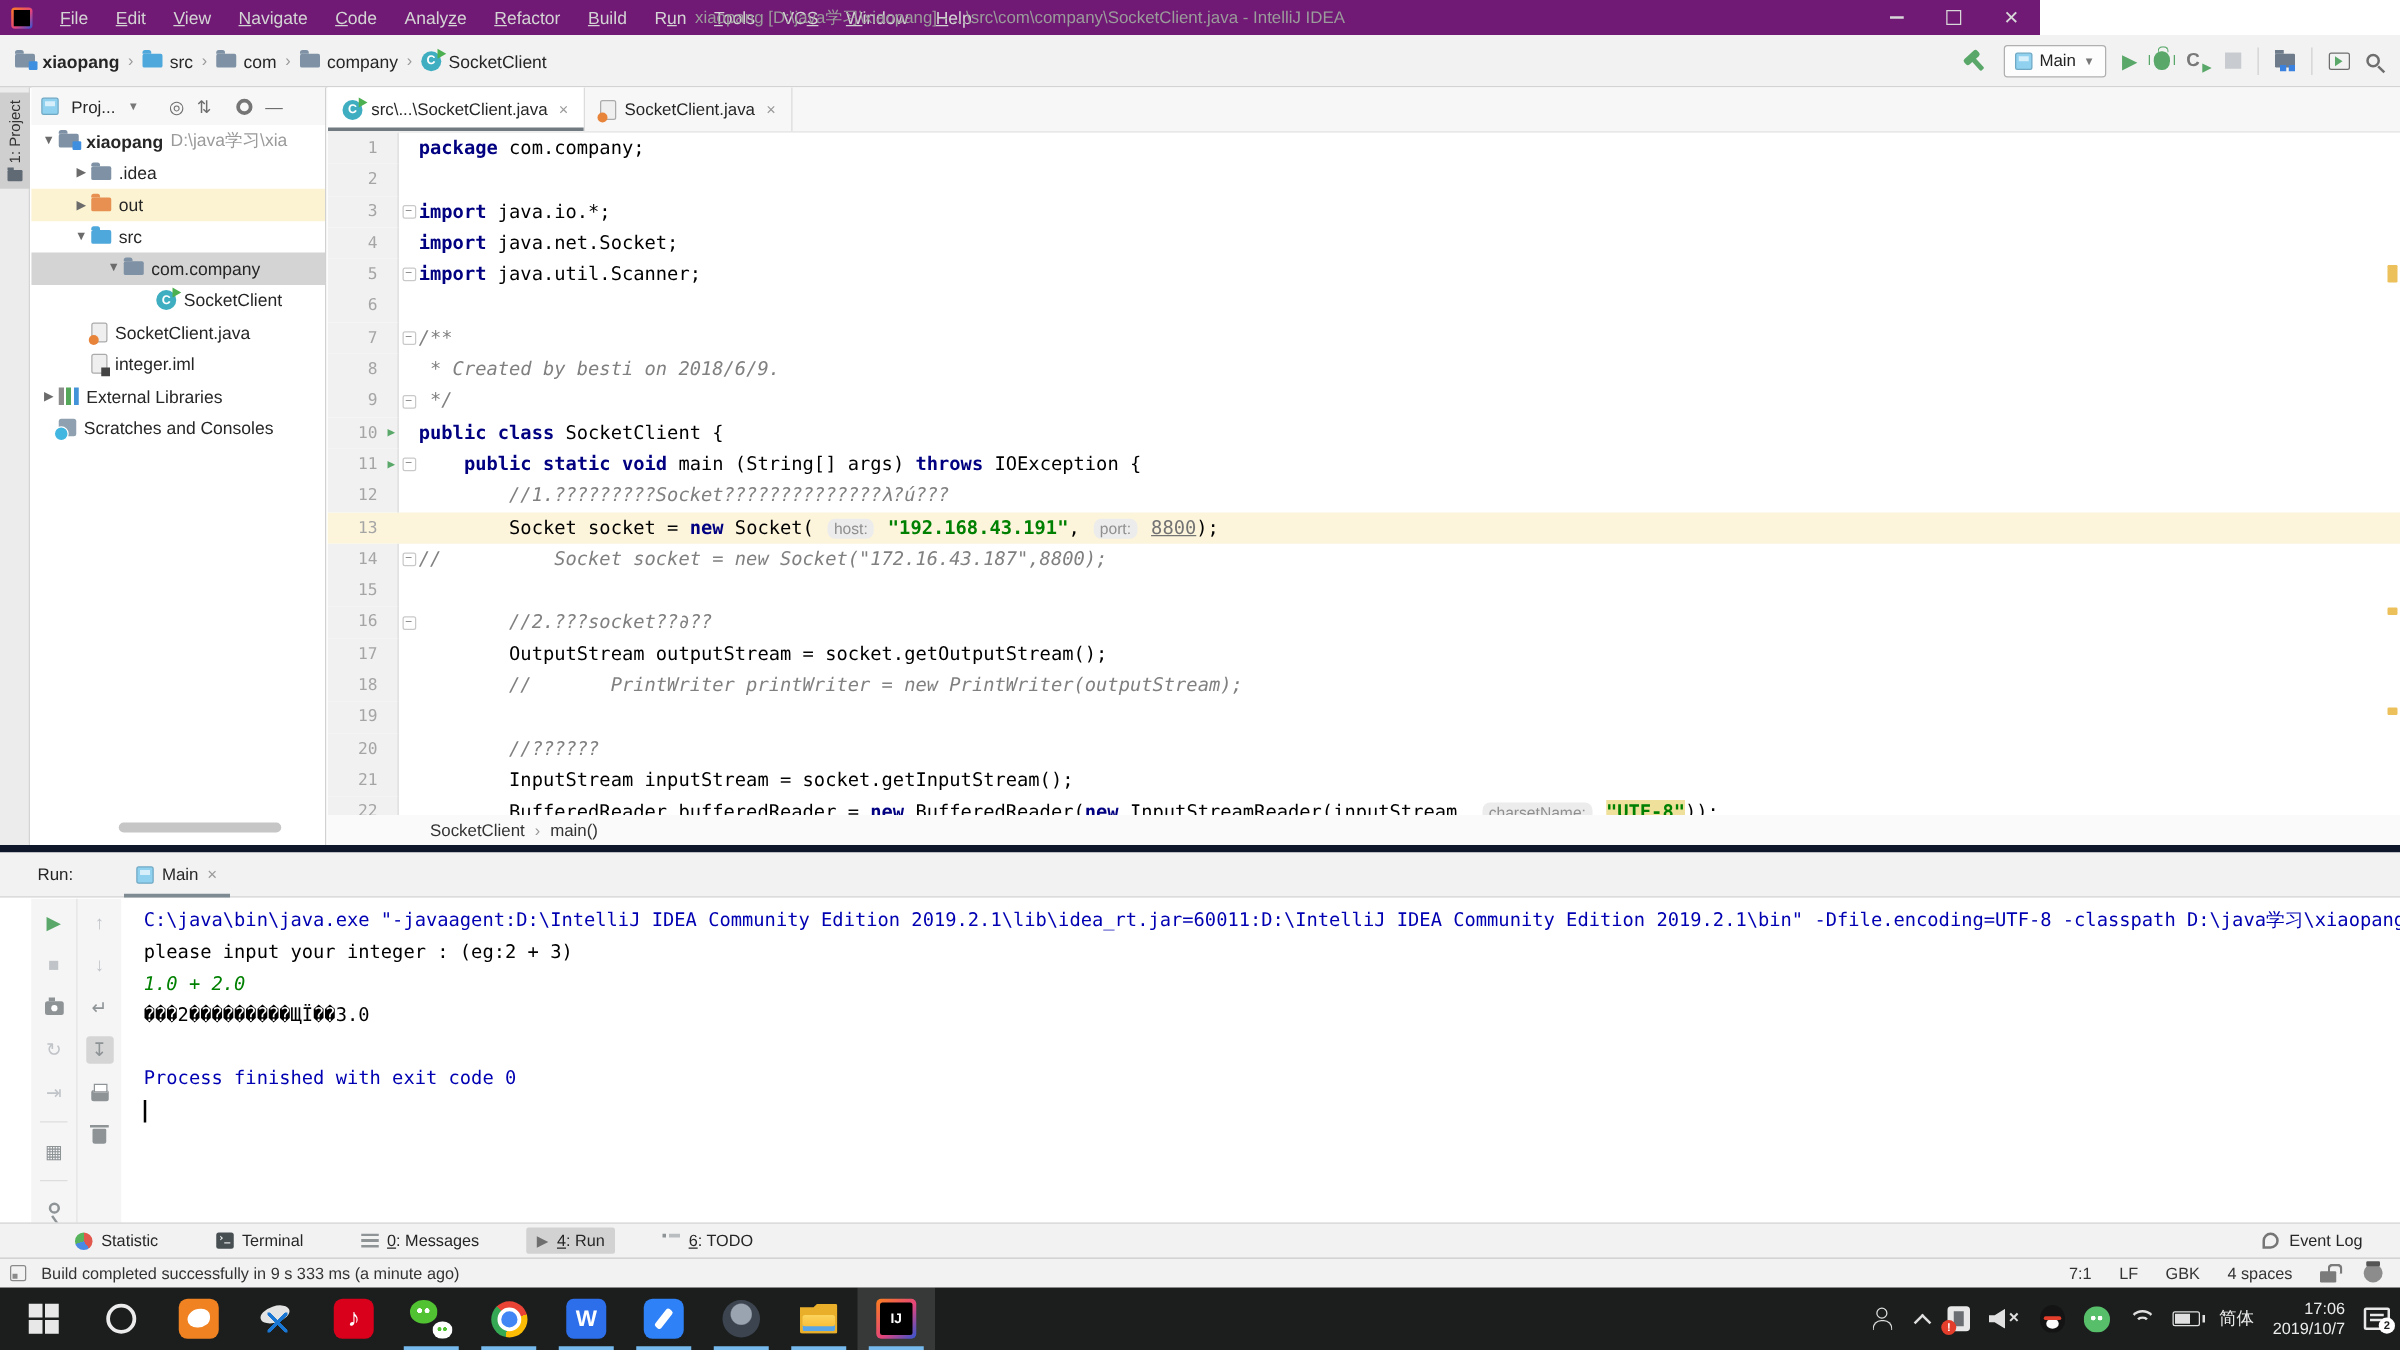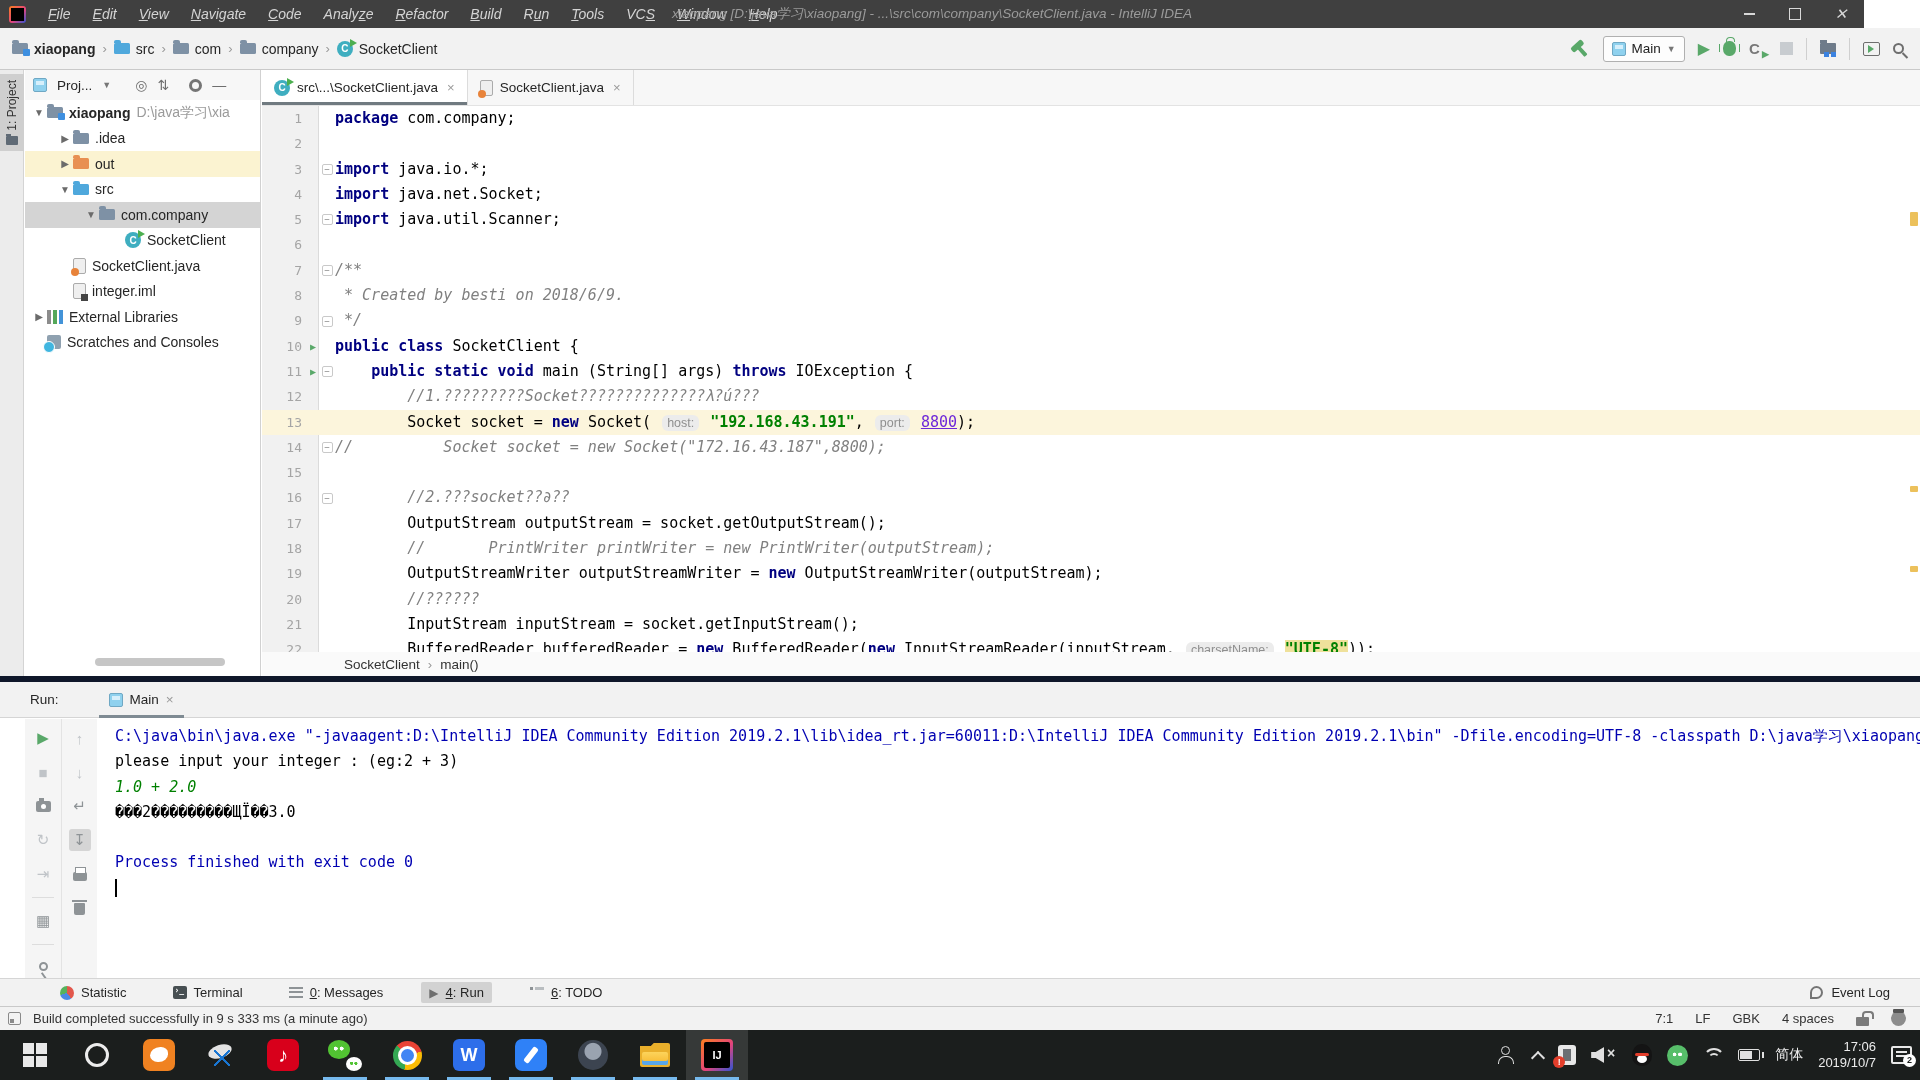--- a/index.html
+++ b/index.html
@@ -1,20 +1,20 @@
 <!DOCTYPE html>
 <html><head>
 <meta charset="utf-8">
 <style>
   * { margin:0; padding:0; box-sizing:border-box; }
   html,body { width:1920px; height:1080px; overflow:hidden; font-family:"Liberation Sans",sans-serif; background:#fff; }
   u { text-decoration:underline; }
 
   
-  #titlebar { position:absolute; left:0; top:0; width:1864px; height:28px; background:#404040; display:flex; align-items:center; color:#d4d4d4;font-style:italic; }
+  #titlebar { position:absolute; left:0; top:0; width:1632px; height:28px; background:#701a75; display:flex; align-items:center; color:#d4d4d4; }
   .tb-logo { width:17px; height:17px; margin:0 12px 0 9px; background:linear-gradient(135deg,#FC801D,#E4447B 55%,#2E55D4); border-radius:3px; position:relative; }
   .tb-logo::before { content:""; position:absolute; inset:2px; background:#000; }
   #menu-items { display:flex; gap:2px; }
   .menu-item { padding:4px 10px; font-size:14px; cursor:default; }
   #win-title { position:absolute; left:50%; transform:translateX(-50%); font-size:13.5px; color:#9b9b9b; white-space:nowrap; }
   #win-controls { position:absolute; right:0; top:0; height:28px; display:flex; }
   .wc { width:46px; height:28px; display:flex; align-items:center; justify-content:center; }
   .wc-min::before { content:""; width:11px; height:1.5px; background:#d8d8d8; }
   .wc-max::before { content:""; width:10px; height:10px; border:1.2px solid #d8d8d8; }
   .wc-close { color:#d8d8d8; font-size:15px; }
@@ -101,21 +101,21 @@
   .line { display:flex; height:25.3px; align-items:center; }
   .line .g { width:57px; flex:none; height:100%; background:#F1F1F1; border-right:1px solid #DBDBDB; position:relative; font:13px/25.3px "DejaVu Sans Mono",monospace; color:#A5A5A5; text-align:right; padding-right:16px; }
   .line.hl { background:#FCF5DC; }
   .line.hl .g { background:transparent; border-right-color:transparent; }
   .line .g .runmark { position:absolute; right:2px; top:0; color:#59A869; font-size:10px; }
   .line .foldslot { width:16px; flex:none; display:flex; align-items:center; justify-content:center; }
   .foldbox { width:11px; height:11px; border:1px solid #C9C9C9; border-radius:2px; background:#fff; color:#8a8a8a; font:9px/9px "DejaVu Sans Mono",monospace; text-align:center; }
   .line .ct { white-space:pre; font:15px/25.3px "DejaVu Sans Mono",monospace; color:#000; }
   .seg-k { color:#000080; font-weight:bold; }
   .seg-s { color:#008000; font-weight:bold; }
-  .seg-n { color:#6d28d9;text-decoration:underline; }
+  .seg-n { color:#737373;text-decoration:underline; }
   .seg-c { color:#808080; font-style:italic; }
   .seg-p { color:#000; }
   .seg-hint { background:#ECECEC; color:#8F8F8F; border-radius:6px; padding:1px 5px; font:12.5px "Liberation Sans",sans-serif; font-style:normal; margin:0 2px; }
   .hl-str { background:#EFE19B; }
   #stripe { position:absolute; right:2px; top:0; width:8px; height:546px; }
   .stripe-mark { position:absolute; left:0; width:8px; background:#ECC15C; border-radius:1px; }
   #ed-breadcrumb { position:absolute; left:0; top:582px; width:100%; height:24px; background:#FAFAFA; display:flex; align-items:center; gap:8px; padding-left:82px; font-size:13.5px; color:#333; }
   #ed-breadcrumb .bc-sep { color:#999; }
 
   
@@ -501,21 +501,20 @@
           <span class="ct"><span class="seg-p">        OutputStream outputStream = socket.getOutputStream();</span></span>
         </div>
         <div class="line">
           <span class="g">18</span>
           <span class="foldslot"></span>
           <span class="ct"><span class="seg-p">        </span><span class="seg-c">//       PrintWriter printWriter = new PrintWriter(outputStream);</span></span>
         </div>
         <div class="line">
           <span class="g">19</span>
           <span class="foldslot"></span>
-          <span class="ct"><span class="seg-p">        OutputStreamWriter outputStreamWriter = </span><span class="seg-k">new </span><span class="seg-p">OutputStreamWriter(outputStream);</span></span>
         </div>
         <div class="line">
           <span class="g">20</span>
           <span class="foldslot"></span>
           <span class="ct"><span class="seg-p">        </span><span class="seg-c">//??????</span></span>
         </div>
         <div class="line">
           <span class="g">21</span>
           <span class="foldslot"></span>
           <span class="ct"><span class="seg-p">        InputStream inputStream = socket.getInputStream();</span></span>

